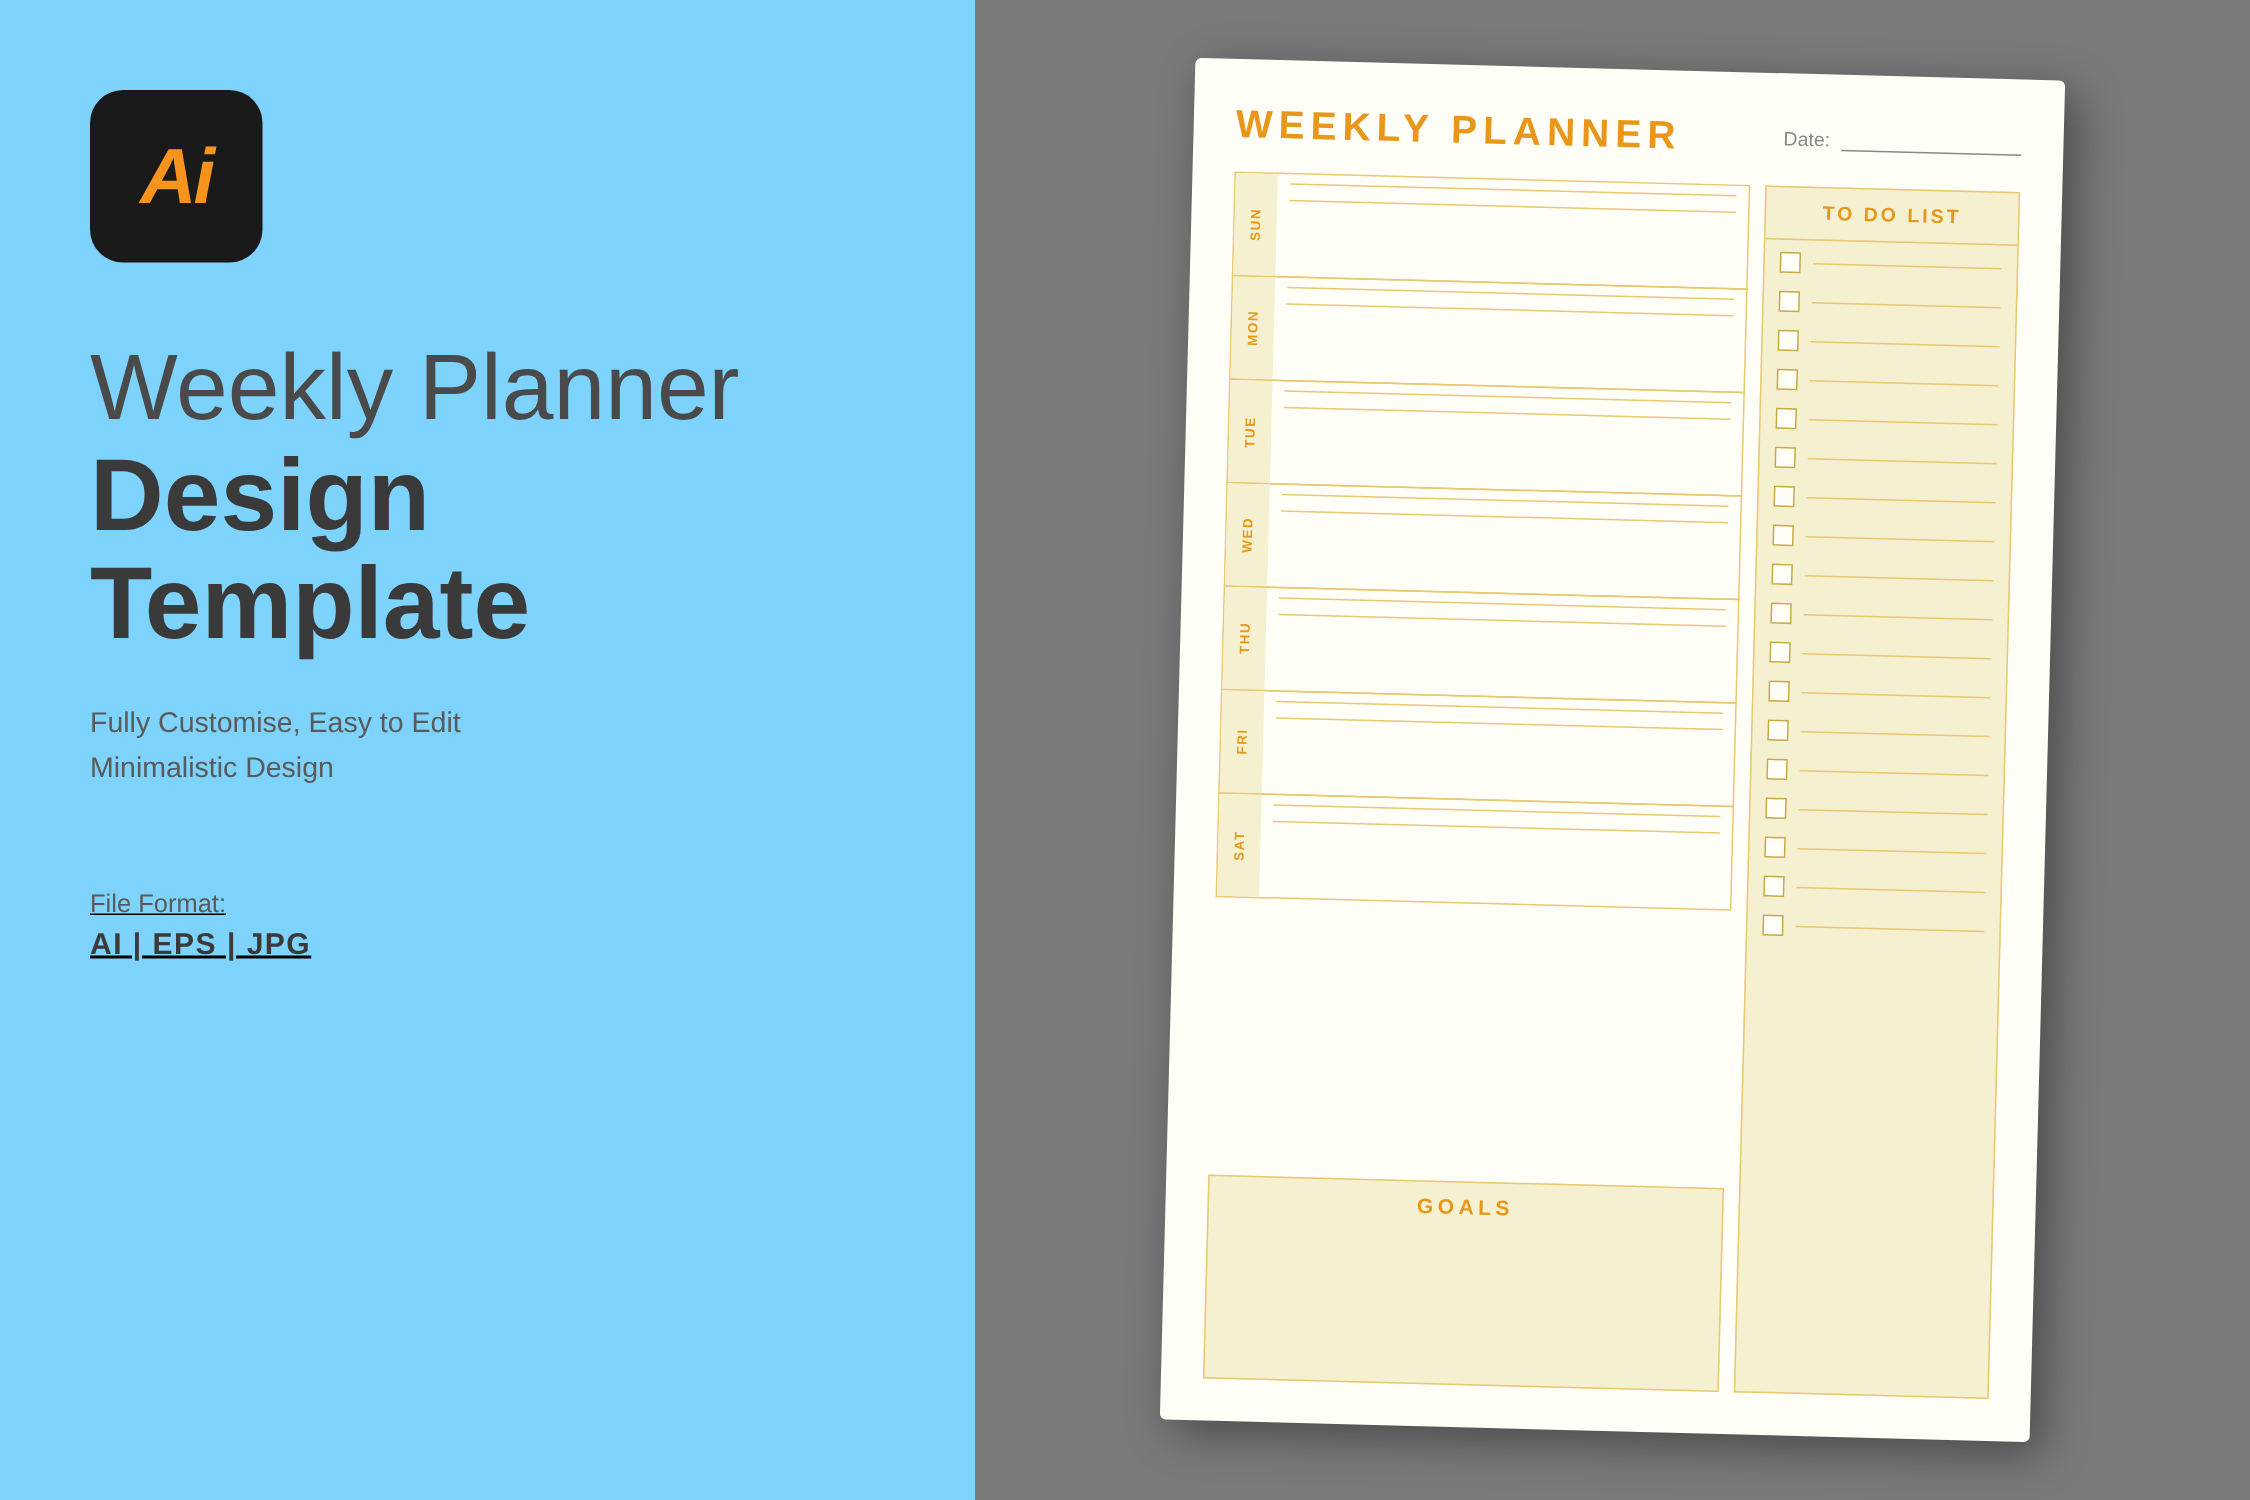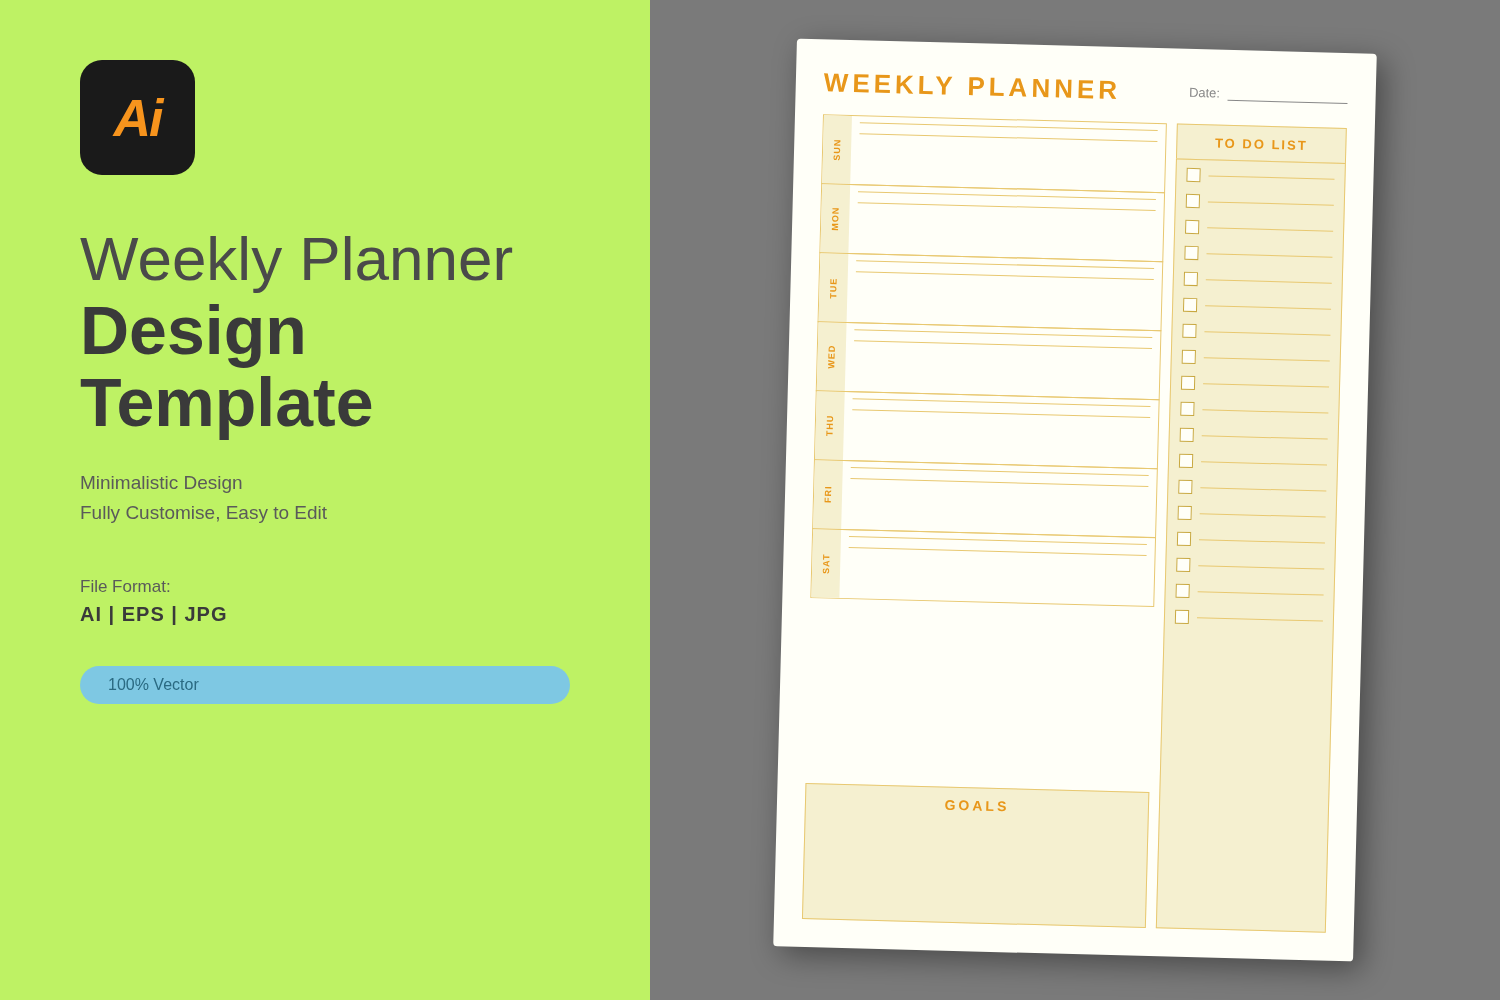--- a/index.html
+++ b/index.html
@@ -9,24 +9,24 @@
       height: 1000px;
       display: flex;
       overflow: hidden;
       font-family: 'Arial', sans-serif;
     }
 
     
     .left-panel {
       width: 650px;
       height: 1000px;
-      background: #bef264;
+      background: #7dd3fc;
       display: flex;
       flex-direction: column;
-      padding: 60px 80px;
+      padding: 60px 60px;
       flex-shrink: 0;
     }
 
     .ai-icon {
       width: 115px;
       height: 115px;
       background: #1a1a1a;
       border-radius: 22px;
       display: flex;
       align-items: center;
@@ -59,21 +59,22 @@
 
     .subtitle {
       margin-top: 30px;
       font-size: 19px;
       color: #5a5a5a;
       line-height: 1.6;
       font-weight: 400;
     }
 
     .file-format-section {
-      margin-top: 48px;
+      margin-top: 64px;
+      text-decoration: underline;
     }
 
     .file-format-label {
       font-size: 17px;
       color: #5a5a5a;
       margin-bottom: 6px;
     }
 
     .file-formats {
       font-size: 20px;
@@ -285,30 +286,29 @@
     <span class="ai-icon-text">Ai</span>
   </div>
 
   <div>
     <div class="title-light">Weekly Planner</div>
     <div class="title-bold">Design</div>
     <div class="title-bold">Template</div>
   </div>
 
   <div class="subtitle">
+    <div>Fully Customise, Easy to Edit</div>
     <div>Minimalistic Design</div>
-    <div>Fully Customise, Easy to Edit</div>
   </div>
 
   <div class="file-format-section">
     <div class="file-format-label">File Format:</div>
     <div class="file-formats">AI  |  EPS  |  JPG</div>
   </div>
 
-  <div class="vector-badge">100% Vector</div>
 </div>
 
 <div class="right-panel">
   <div class="planner-doc">
 
     <div class="planner-header">
       <div class="planner-title">WEEKLY  PLANNER</div>
       <div class="planner-date">
         <span>Date:</span>
         <span class="planner-date-line"></span>

